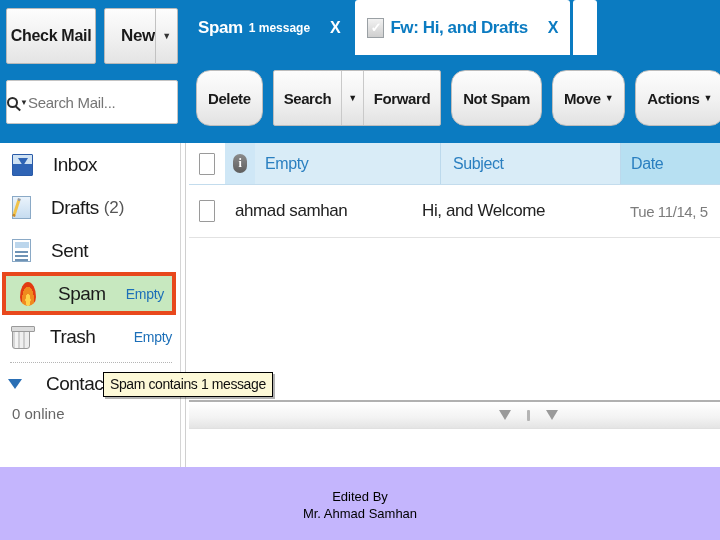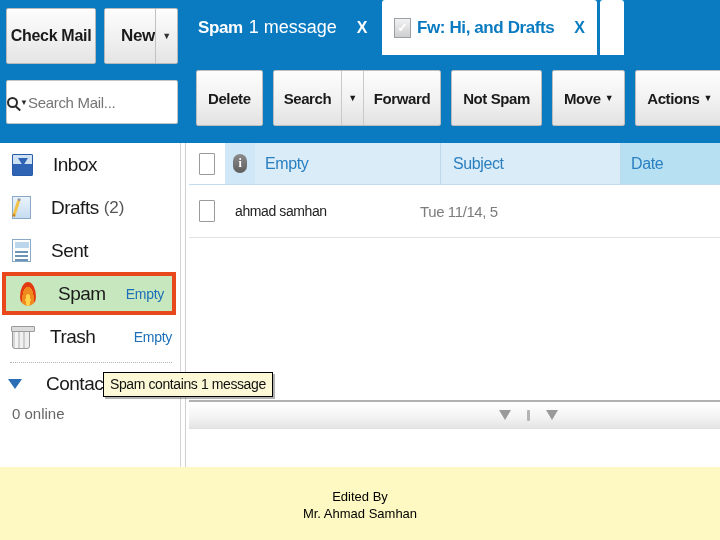--- a/index.html
+++ b/index.html
@@ -5,21 +5,21 @@
   * { box-sizing: border-box; margin: 0; padding: 0; }
   html, body {
     width: 720px; height: 540px;
     background: #ffffff;
     font-family: "Liberation Sans", sans-serif;
     overflow: hidden;
   }
   #app {
     position: relative;
     width: 720px; height: 540px;
-    background: #fef9c3;
+    background: #c4b5fd;
   }
 
   
   .shot {
     position: absolute; left: 0; top: 0;
     width: 720px; height: 467px;
     overflow: hidden;
     background: #ffffff;
   }
 
@@ -108,42 +108,42 @@
     display: flex; align-items: center; gap: 6px;
     padding: 0 12px;
     font-size: 17px; font-weight: bold; letter-spacing: -0.4px;
     white-space: nowrap;
   }
   .tab.inactive {
     background: #ffffff; color: #0b7bc1;
     border-radius: 3px 3px 0 0;
   }
   .tab.active { background: transparent; color: #ffffff; }
-  .tab .sub { font-size: 18px; font-weight: normal; letter-spacing: 0; }
+  .tab .sub { font-size: 12px; font-weight: bold; letter-spacing: 0; }
   .tab .xc { font-size: 16px; font-weight: bold; margin-left: 14px; }
   .tab-chk {
     width: 17px; height: 20px;
     background: linear-gradient(to bottom, #f2f2f2, #cfcfcf);
     border: 1px solid #9aa0a4;
     display: flex; align-items: center; justify-content: center;
     font-size: 13px; color: #ffffff; line-height: 1;
     flex: 0 0 auto;
   }
   .tab-spacer { width: 3px; }
 
   
   .msgbar {
     position: absolute; left: 196px; top: 70px;
     display: flex; align-items: stretch; gap: 10px;
     height: 56px;
   }
   .tbtn {
     background: linear-gradient(to bottom, #fdfdfd 0%, #f1f1f1 55%, #e2e2e2 100%);
     border: 1px solid #bdbdbd;
-    border-radius: 2px;
+    border-radius: 14px;
     display: flex; align-items: center; justify-content: center;
     padding: 0 11px;
     font-size: 15px; font-weight: bold; color: #1a1a1a;
     letter-spacing: -0.4px;
     white-space: nowrap;
   }
   .tbtn .cv { font-size: 9px; margin-left: 4px; }
   .tgroup {
     display: flex;
     background: linear-gradient(to bottom, #fdfdfd 0%, #f1f1f1 55%, #e2e2e2 100%);
@@ -321,21 +321,21 @@
     font-family: "Liberation Serif", serif;
   }
 
   .list-row {
     display: flex; align-items: center;
     height: 53px;
     border-bottom: 1px solid #e2e2e2;
     background: #ffffff;
   }
   .lr-chk  { width: 36px; display: flex; justify-content: center; }
-  .lr-from { width: 185px; padding-left: 10px; font-size: 14px; color: #222; letter-spacing: -0.4px; }
+  .lr-from { width: 185px; padding-left: 10px; font-size: 17px; color: #222; letter-spacing: -0.4px; }
   .lr-subj { flex: 1; padding-left: 12px; font-size: 17px; color: #222; letter-spacing: -0.4px; }
   .lr-date { width: 100px; padding-left: 10px; font-size: 15px; color: #7c7c7c; letter-spacing: -0.4px; white-space: nowrap; overflow: hidden; }
 
   .list-body-fill {
     position: absolute; left: 189px; top: 239px;
     width: 531px; height: 166px;
     background: #f4f4f2;
   }
 
   
@@ -500,20 +500,21 @@
         <div class="lh-cell lh-from">Empty</div>
         <div class="lh-cell lh-subj">Subject</div>
         <div class="lh-cell lh-date">Date</div>
       </div>
 
       <div class="list-row">
         <div class="lr-chk">
           <span class="chk"></span>
         </div>
         <div class="lr-from">ahmad samhan</div>
+        <div class="lr-subj">Hi, and Welcome</div>
         <div class="lr-date">Tue 11/14, 5</div>
       </div>
     </div>
 
     <div class="statusbar">
       <span class="sb-tri"></span>
       <span class="sb-i"></span>
       <span class="sb-tri"></span>
     </div>
     <div class="pane-bottom"></div>

